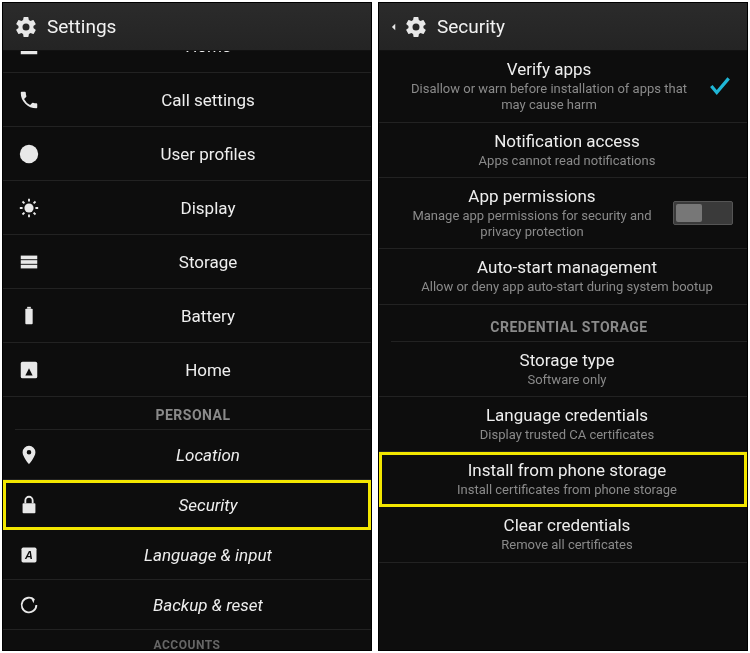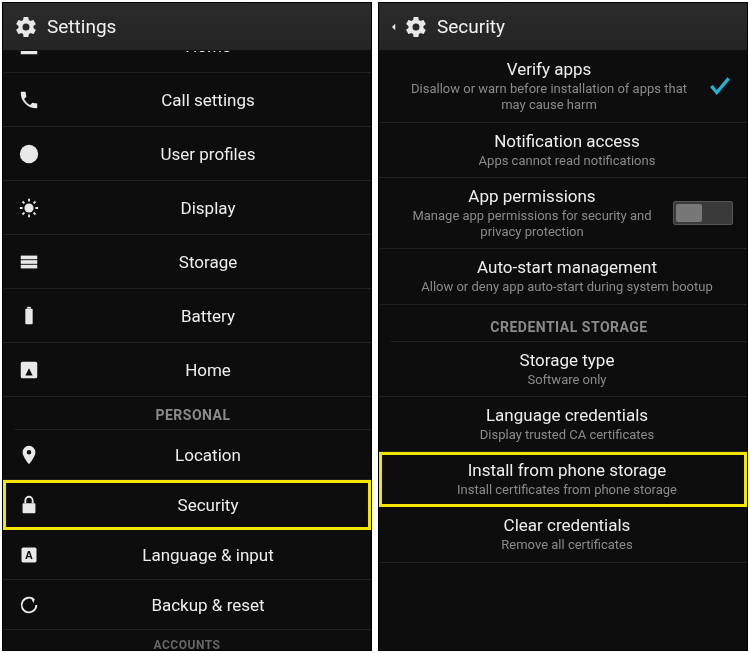--- a/index.html
+++ b/index.html
@@ -54,21 +54,21 @@
   }
   .row {
     display: flex;
     align-items: center;
     min-height: 54px;
     padding: 8px 14px 8px 14px;
     border-bottom: 1px solid #222;
     gap: 18px;
     position: relative;
   }
-  .row.small { min-height: 50px; }
+  .row.small { min-height: 50px; font-style: italic; }
   .row .icon {
     width: 24px; height: 24px; flex: 0 0 24px;
     display:flex;align-items:center;justify-content:center;
     color:#e8e8e8;
   }
   .row .labels { flex: 1; display:flex; flex-direction:column; }
   .row .label { font-size: 17px; color: #eeeeee; }
   .row .sub { font-size: 13px; color: #8a8a8a; line-height: 1.25; margin-top:2px; }
   .section-header {
     font-size: 14px;

